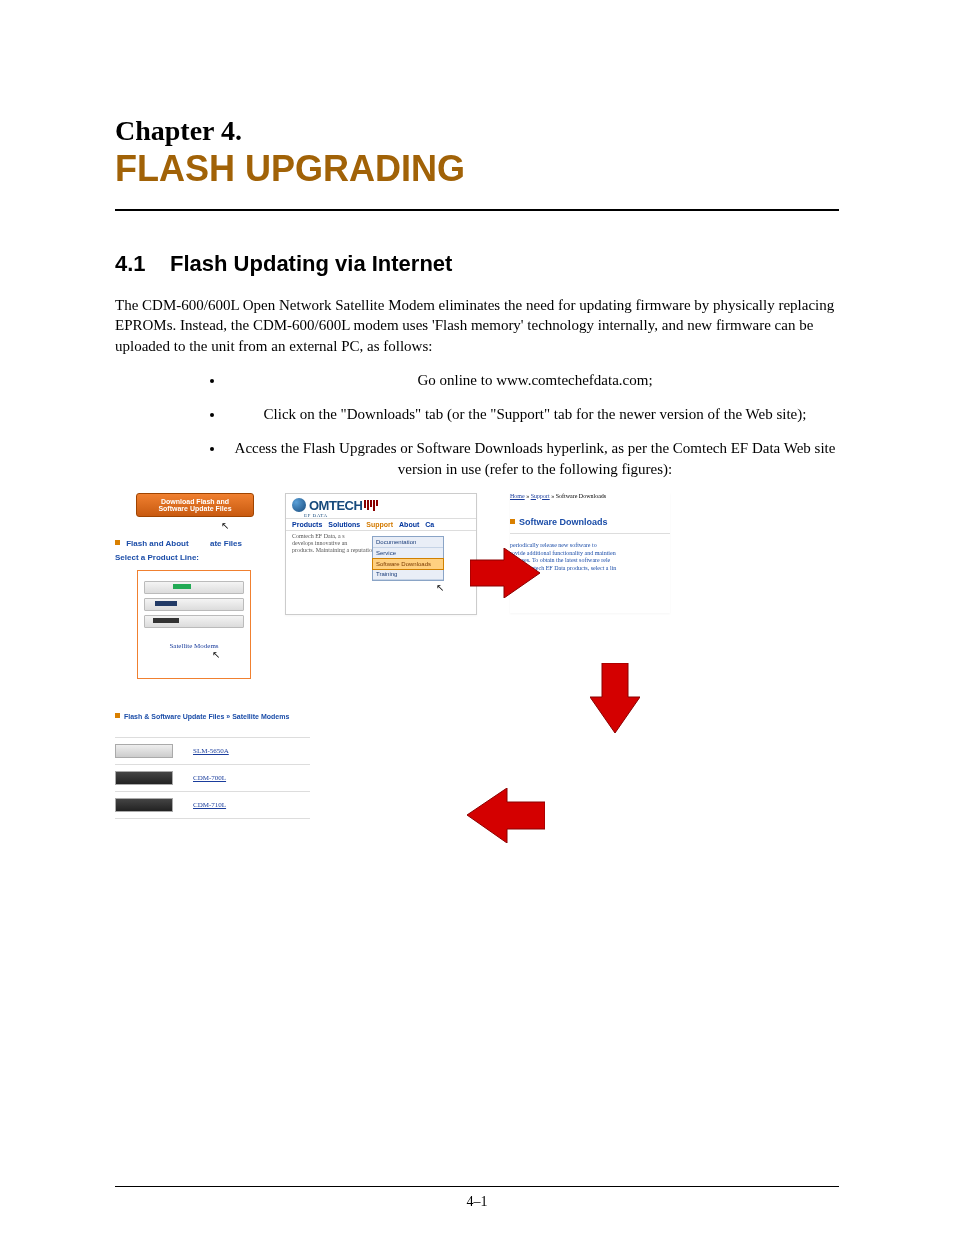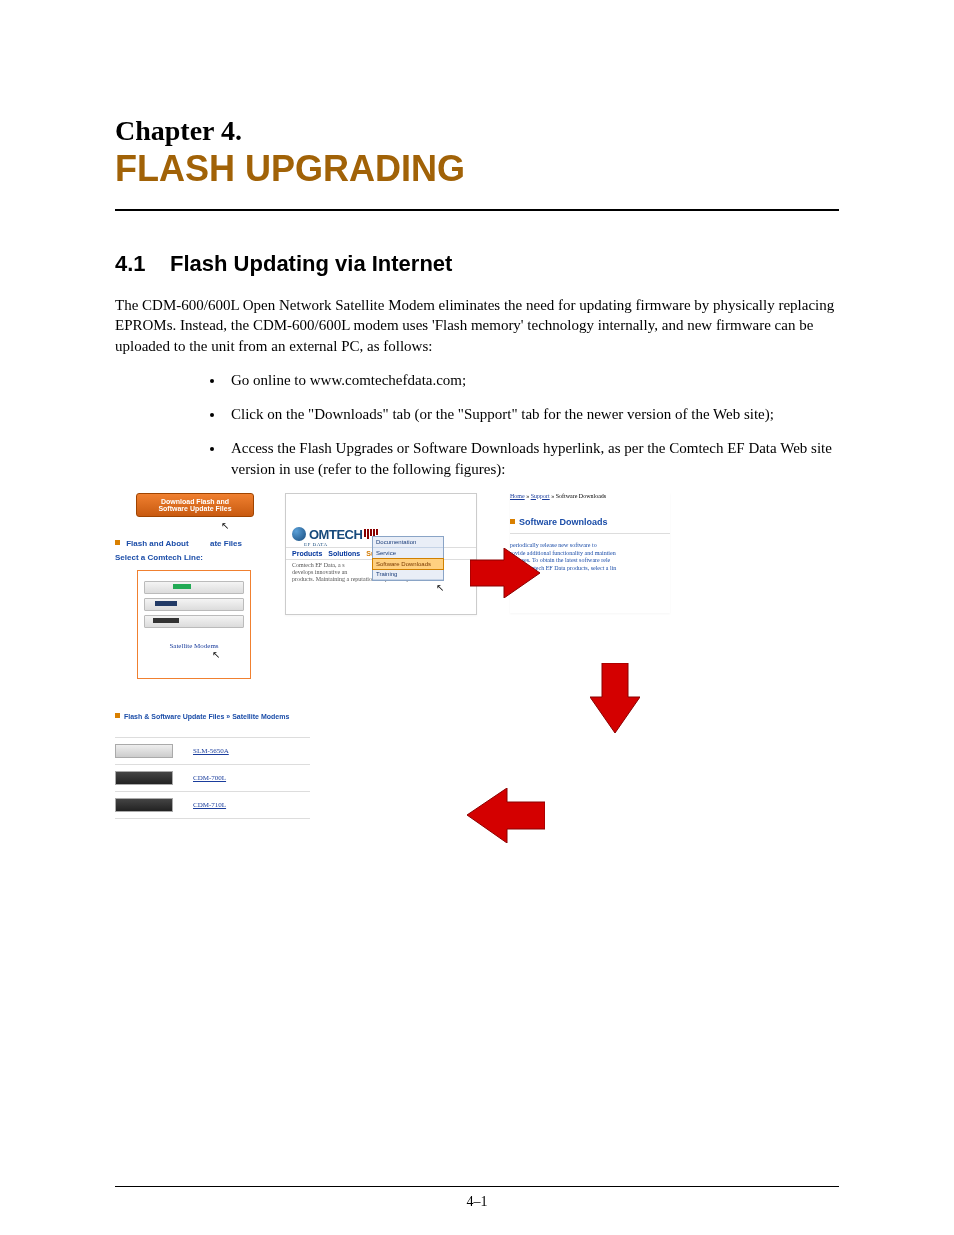--- a/index.html
+++ b/index.html
@@ -43,20 +43,21 @@
   }
   .body-para {
     font-size: 15px;
     line-height: 1.35;
     margin: 0 0 14px 0;
   }
   ul.bullets {
     margin: 0 0 14px 0;
     padding-left: 110px;
     font-size: 15px;
+    text-align: center;
   }
   ul.bullets li {
     margin-bottom: 14px;
     line-height: 1.35;
     padding-left: 6px;
   }
   .figure-area {
     position: relative;
     width: 100%;
     height: 410px;
@@ -64,21 +65,21 @@
   }
   
   .panel {
     position: absolute;
     background: #fff;
     border: 1px solid #ccc;
     box-shadow: 0 1px 2px rgba(0,0,0,0.04);
   }
   
   .p1 { left: 170px; top: 0; width: 190px; height: 120px; }
-  .logo-row { display:flex; align-items:center; padding:4px 6px 2px 6px;margin-top:29px; }
+  .logo-row { display:flex; align-items:center; padding:4px 6px 2px 6px; }
   .globe {
     width:14px;height:14px;border-radius:50%;
     background: radial-gradient(circle at 30% 30%, #5aa0d8, #174a7c);
     margin-right:3px;
   }
   .logo-text { font-family: Arial,sans-serif; font-weight:bold; font-size:13px; color:#174a7c; letter-spacing:-0.5px;}
   .logo-sub { font-size:5px; color:#174a7c; letter-spacing:0.5px; margin-left:18px; margin-top:-2px;}
   .logo-bars { display:flex; gap:1px; margin-left:2px;}
   .logo-bars span { width:2px; background:#8a0000;}
   .nav-row { display:flex; gap:6px; font-family:Arial,sans-serif; font-size:7px; font-weight:bold; color:#00349c; padding:2px 6px; border-top:1px solid #ddd; border-bottom:1px solid #ddd;}
@@ -229,21 +230,21 @@
         <span>Download Flash and</span>
         <span class="c2">Software Update Files</span>
       </div>
       <span class="cursor" style="position:relative; left:106px; top:-6px;">↖</span>
       <div class="flash-head">
         <span>Flash and About</span><span style="visibility:hidden">XXXX</span><span>ate Files</span>
       </div>
     </div>
 
     <div class="p4">
-      <div class="select-line">Select a Comtech Line:</div>
+      <div class="select-line">Select a Product Line:</div>
       <div class="prod-box">
         <div class="device sm1">
             <span class="slot"></span>
           </div>
         <div class="device sm2">
             <span class="slot"></span>
           </div>
         <div class="device sm3">
             <span class="slot"></span>
           </div>

